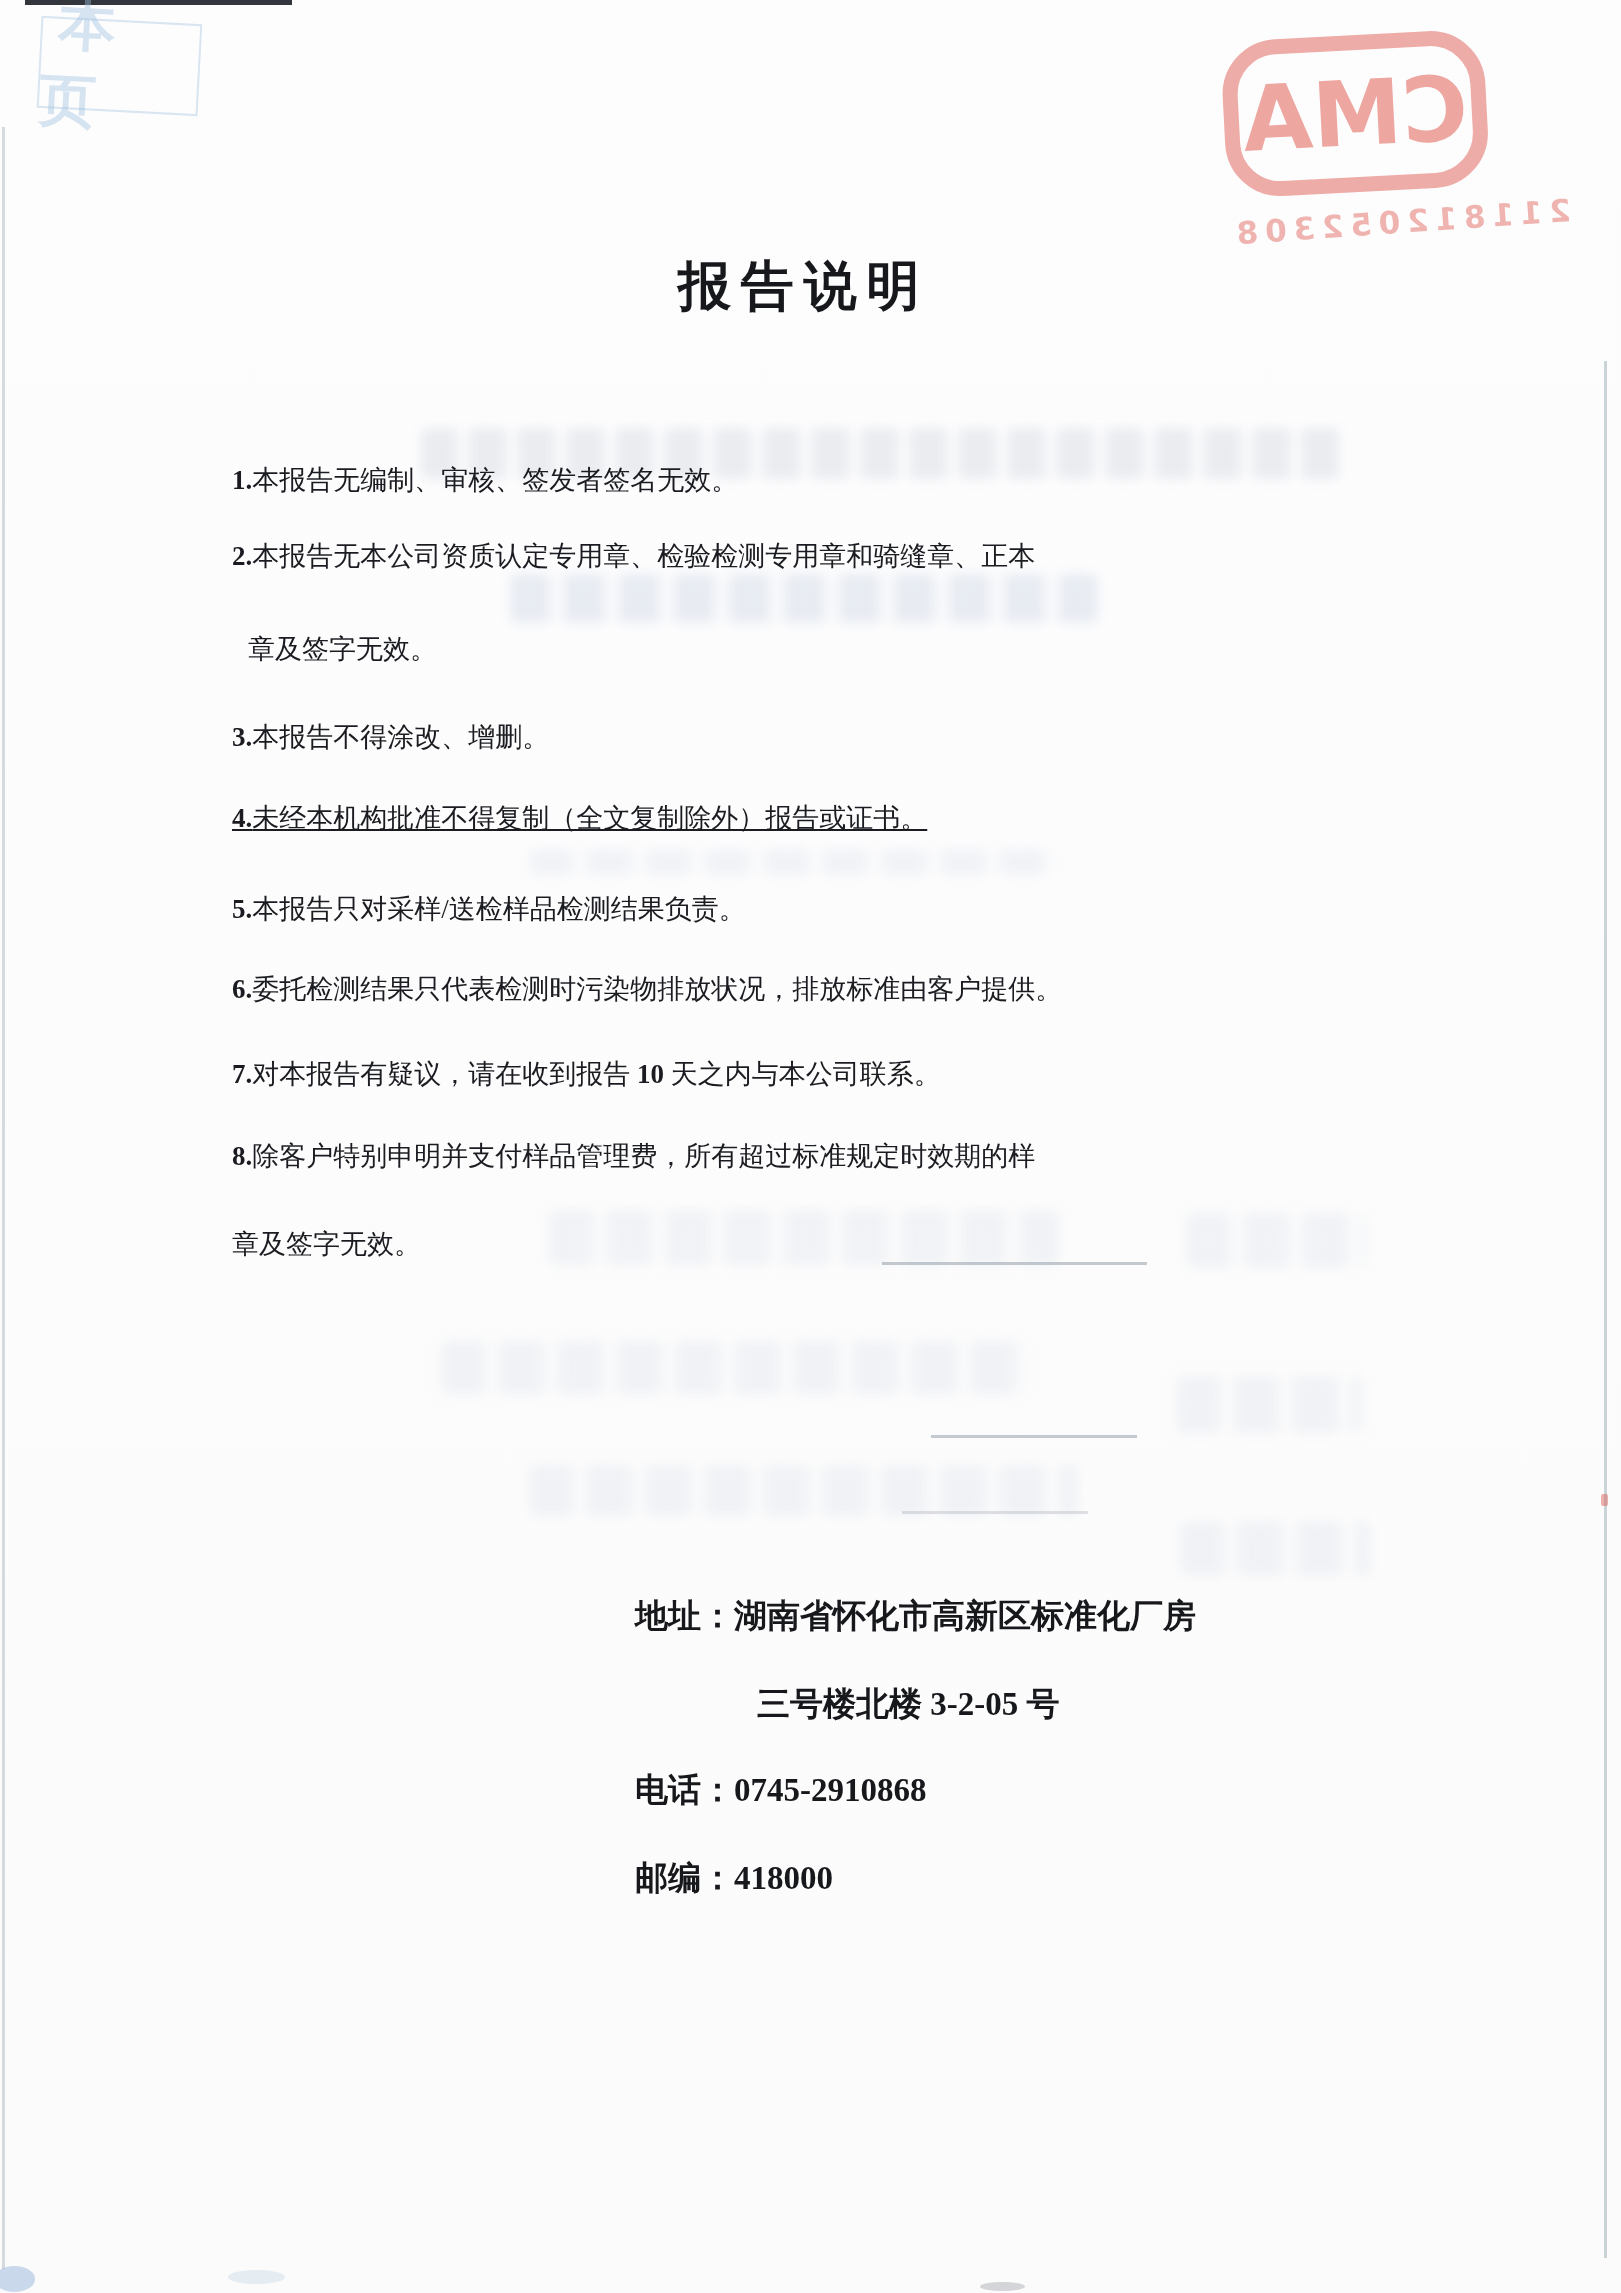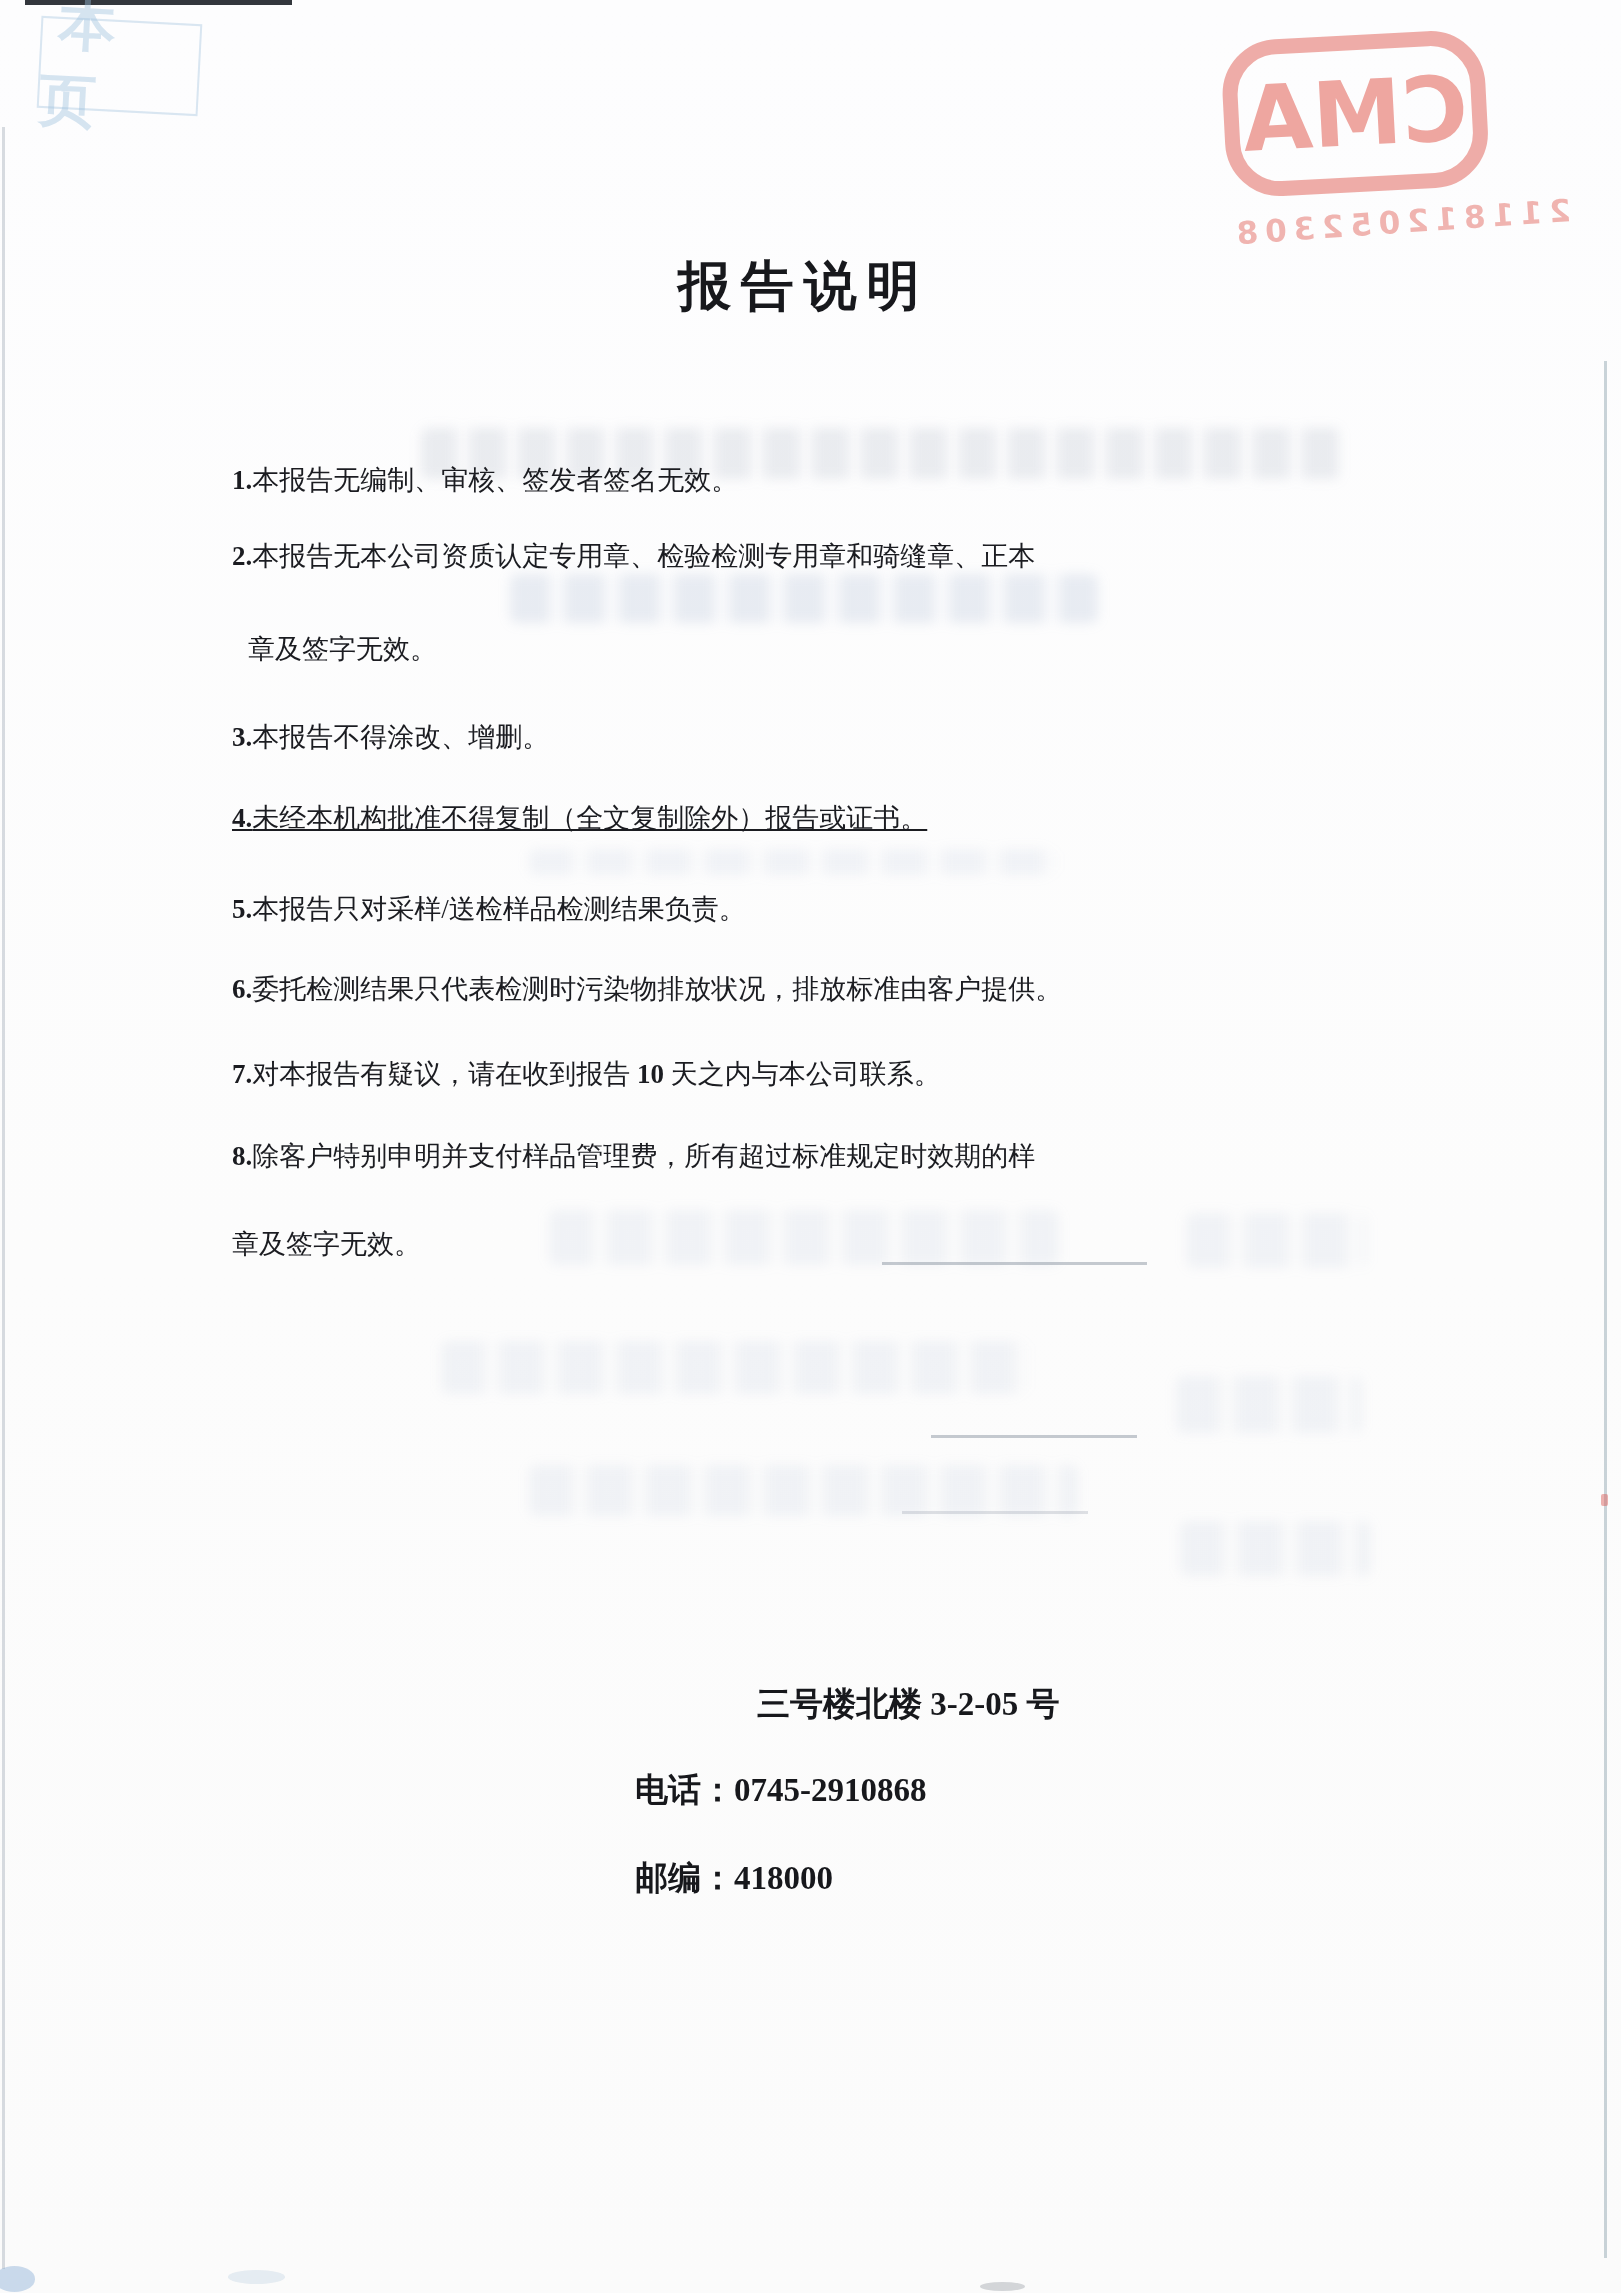--- a/index.html
+++ b/index.html
@@ -125,18 +125,19 @@
 
   <div class="line" style="top:895px;"><span class="num">5.</span><span>本报告只对采样/送检样品检测结果负责。</span></div>
 
   <div class="line" style="top:975px;"><span class="num">6.</span><span>委托检测结果只代表检测时污染物排放状况，排放标准由客户提供。</span></div>
 
   <div class="line" style="top:1060px;"><span class="num">7.</span><span>对本报告有疑议，请在收到报告 </span><span class="bnum">10</span><span> 天之内与本公司联系。</span></div>
 
   <div class="line" style="top:1142px;"><span class="num">8.</span><span>除客户特别申明并支付样品管理费，所有超过标准规定时效期的样</span></div>
   <div class="line" style="top:1230px;"><span>章及签字无效。</span></div>
 
+  <div class="contact" style="left:635px;top:1594px;"><span>地址：</span><span>湖南省怀化市高新区标准化厂房</span></div>
   <div class="contact" style="left:737px;top:1682px;margin-left:20px;"><span>三号楼北楼 3-2-05 号</span></div>
   <div class="contact" style="left:635px;top:1768px;"><span>电话：</span><span>0745-2910868</span></div>
   <div class="contact" style="left:635px;top:1856px;"><span>邮编：</span><span>418000</span></div>
 
 </div>
 
 
 </body></html>

